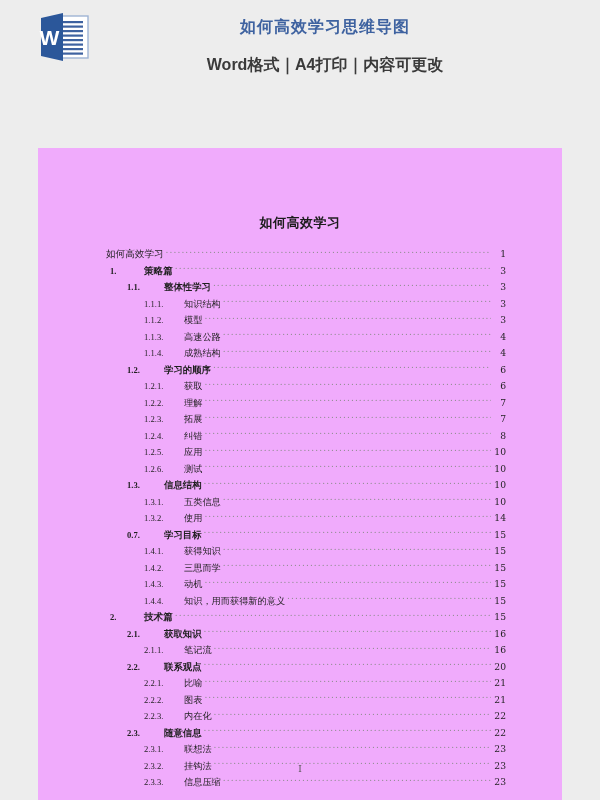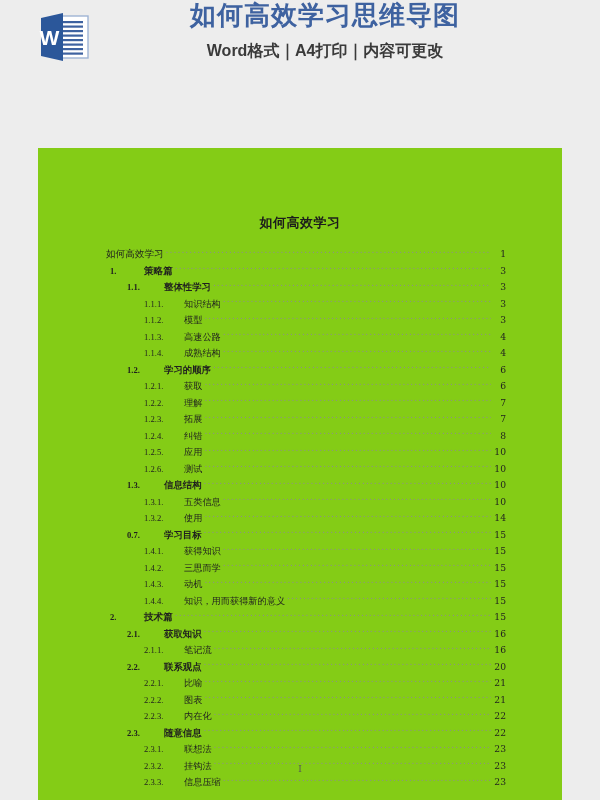--- a/index.html
+++ b/index.html
@@ -31,44 +31,44 @@
     height: 58px;
   }
   #header-text {
     position: absolute;
     left: 110px; top: 0;
     width: 430px;
     text-align: center;
   }
   #header-title {
     color: #3e62a0;
-    font-size: 26px;
+    font-size: 16px;
     font-weight: bold;
     letter-spacing: 1px;
     line-height: 30px;
-    margin: 0;
+    margin: 12px;
     white-space: nowrap;
   }
   #header-subtitle {
     color: #3a3a3a;
     font-size: 16px;
     font-weight: bold;
     line-height: 22px;
     margin-top: 10px;
     white-space: nowrap;
   }
 
   
   #page-sheet {
     position: absolute;
     left: 38px;
     top: 148px;
     width: 524px;
     height: 652px;
-    background: #84cc16;
+    background: #f0abfc;
     box-sizing: border-box;
   }
 
   #doc-title {
     position: absolute;
     left: 0;
     top: 66px;
     width: 524px;
     text-align: center;
     font-family: "DejaVu Serif", "Liberation Serif", serif;

